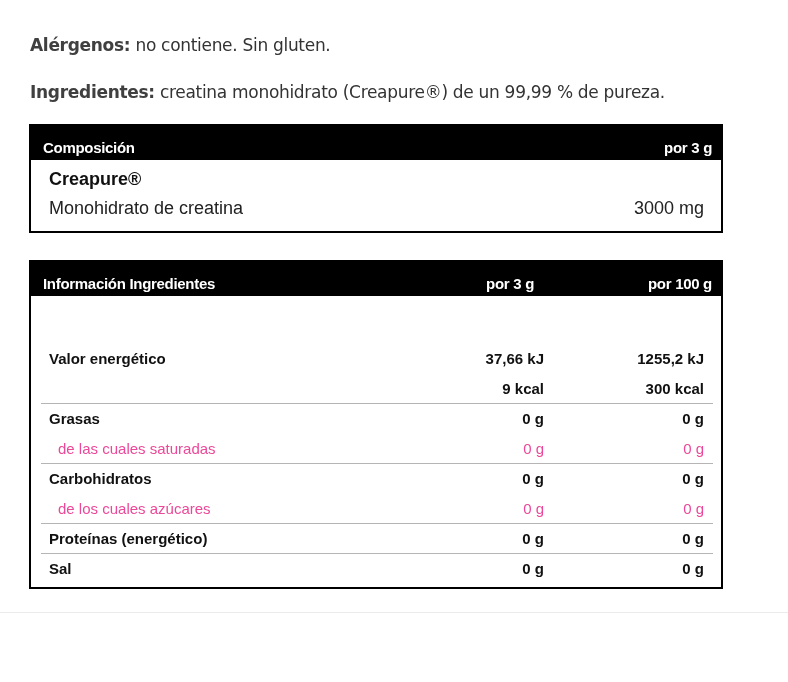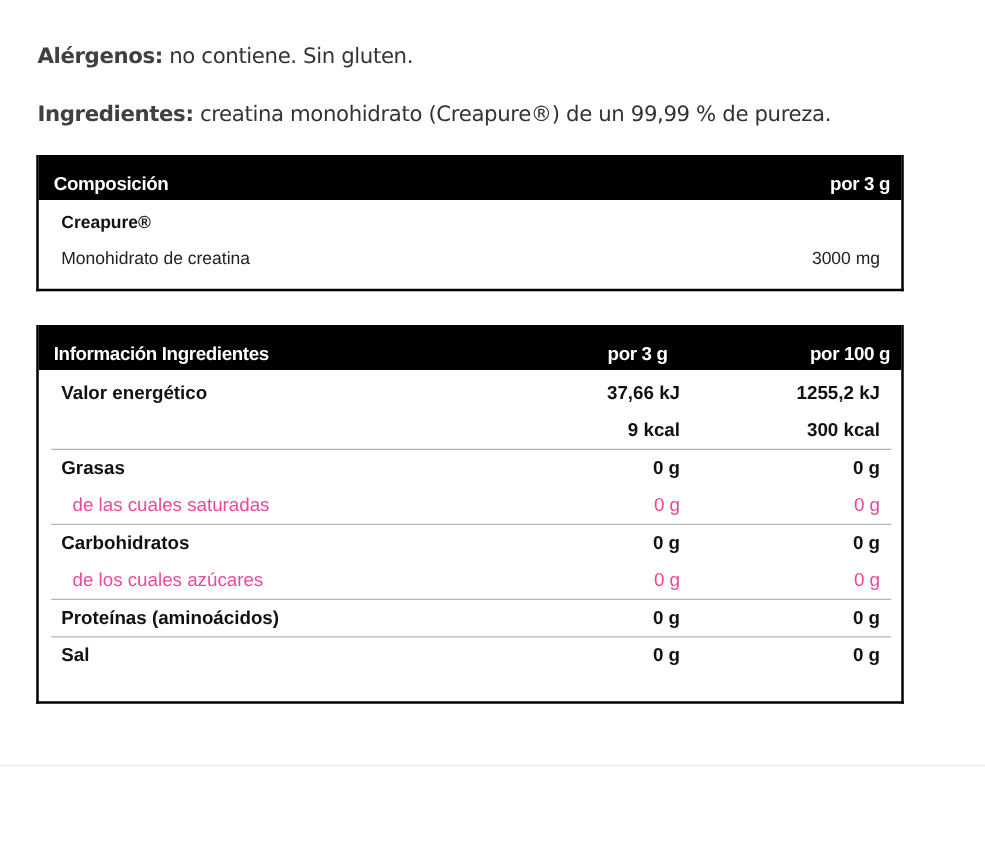--- a/index.html
+++ b/index.html
@@ -25,32 +25,32 @@
     background: #000000; color: #ffffff; height: 36px;
     position: relative; font-weight: bold; font-size: 15px;
     letter-spacing: -0.3px;
   }
   .thead span { position: absolute; top: 15px; }
   .tbody { position: relative; }
 
   .comp-table { top: 124px; }
   .comp-table .h-left { left: 12px; }
   .comp-table .h-right { right: 9px; }
-  .comp-row { position: relative; height: 29px; font-size: 14px; }
+  .comp-row { position: relative; height: 29px; font-size: 18px; }
   .comp-row span { position: absolute; top: 6px; }
   .comp-row .lbl { left: 18px; }
   .comp-row .val { right: 17px; }
   .comp-group { font-weight: bold; color: #111; }
   .comp-table .tbody { padding-top: 3px; padding-bottom: 10px; }
 
   .nut-table { top: 260px; }
   .nut-table .h-left { left: 12px; }
   .nut-table .h-mid { right: 187px; }
   .nut-table .h-right { right: 9px; }
-  .nut-table .tbody { padding-top: 3px; padding-bottom: 22px; }
+  .nut-table .tbody { padding-top: 3px; padding-bottom: 4px; margin-top: 44px; }
   .nrow { position: relative; height: 30px; font-size: 15px; }
   .nrow span { position: absolute; top: 7px; }
   .nrow .lbl { left: 18px; }
   .nrow .v1 { right: 177px; }
   .nrow .v2 { right: 17px; }
   .nrow.main span { font-weight: bold; color: #111111; }
   .nrow.sub span { font-weight: normal; color: #ec4899; }
   .nrow.sub .lbl { left: 27px; }
   .nrow.divider::before {
     content: ""; position: absolute; left: 10px; right: 8px; top: 0;
@@ -115,21 +115,21 @@
       <span class="lbl">Carbohidratos</span>
       <span class="v1">0 g</span>
       <span class="v2">0 g</span>
     </div>
     <div class="nrow sub">
       <span class="lbl">de los cuales azúcares</span>
       <span class="v1">0 g</span>
       <span class="v2">0 g</span>
     </div>
     <div class="nrow main divider">
-      <span class="lbl">Proteínas (aminoácidos)</span>
+      <span class="lbl">Proteínas (energético)</span>
       <span class="v1">0 g</span>
       <span class="v2">0 g</span>
     </div>
     <div class="nrow main divider">
       <span class="lbl">Sal</span>
       <span class="v1">0 g</span>
       <span class="v2">0 g</span>
     </div>
   </div>
 </div>

